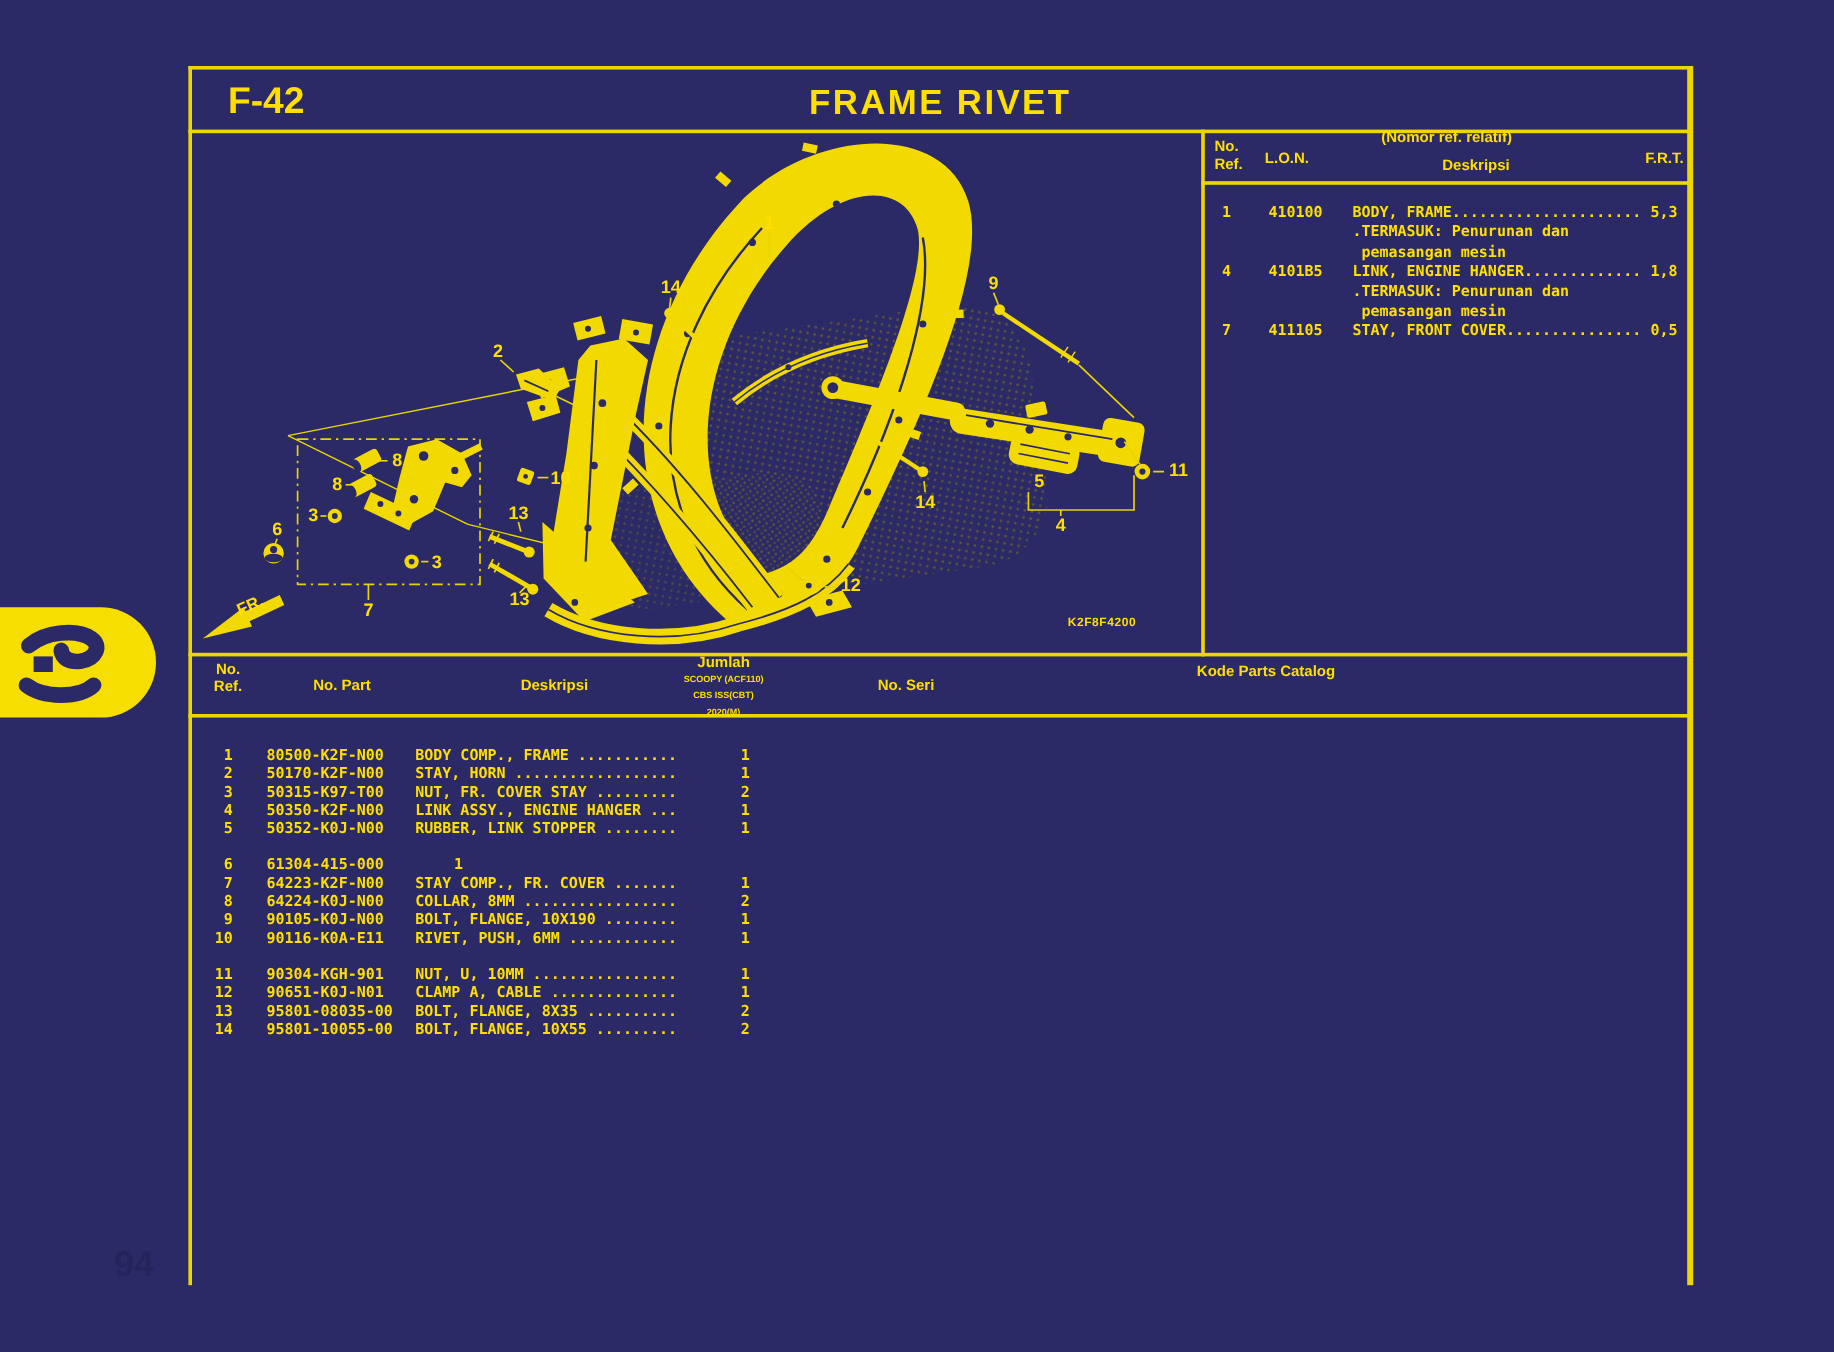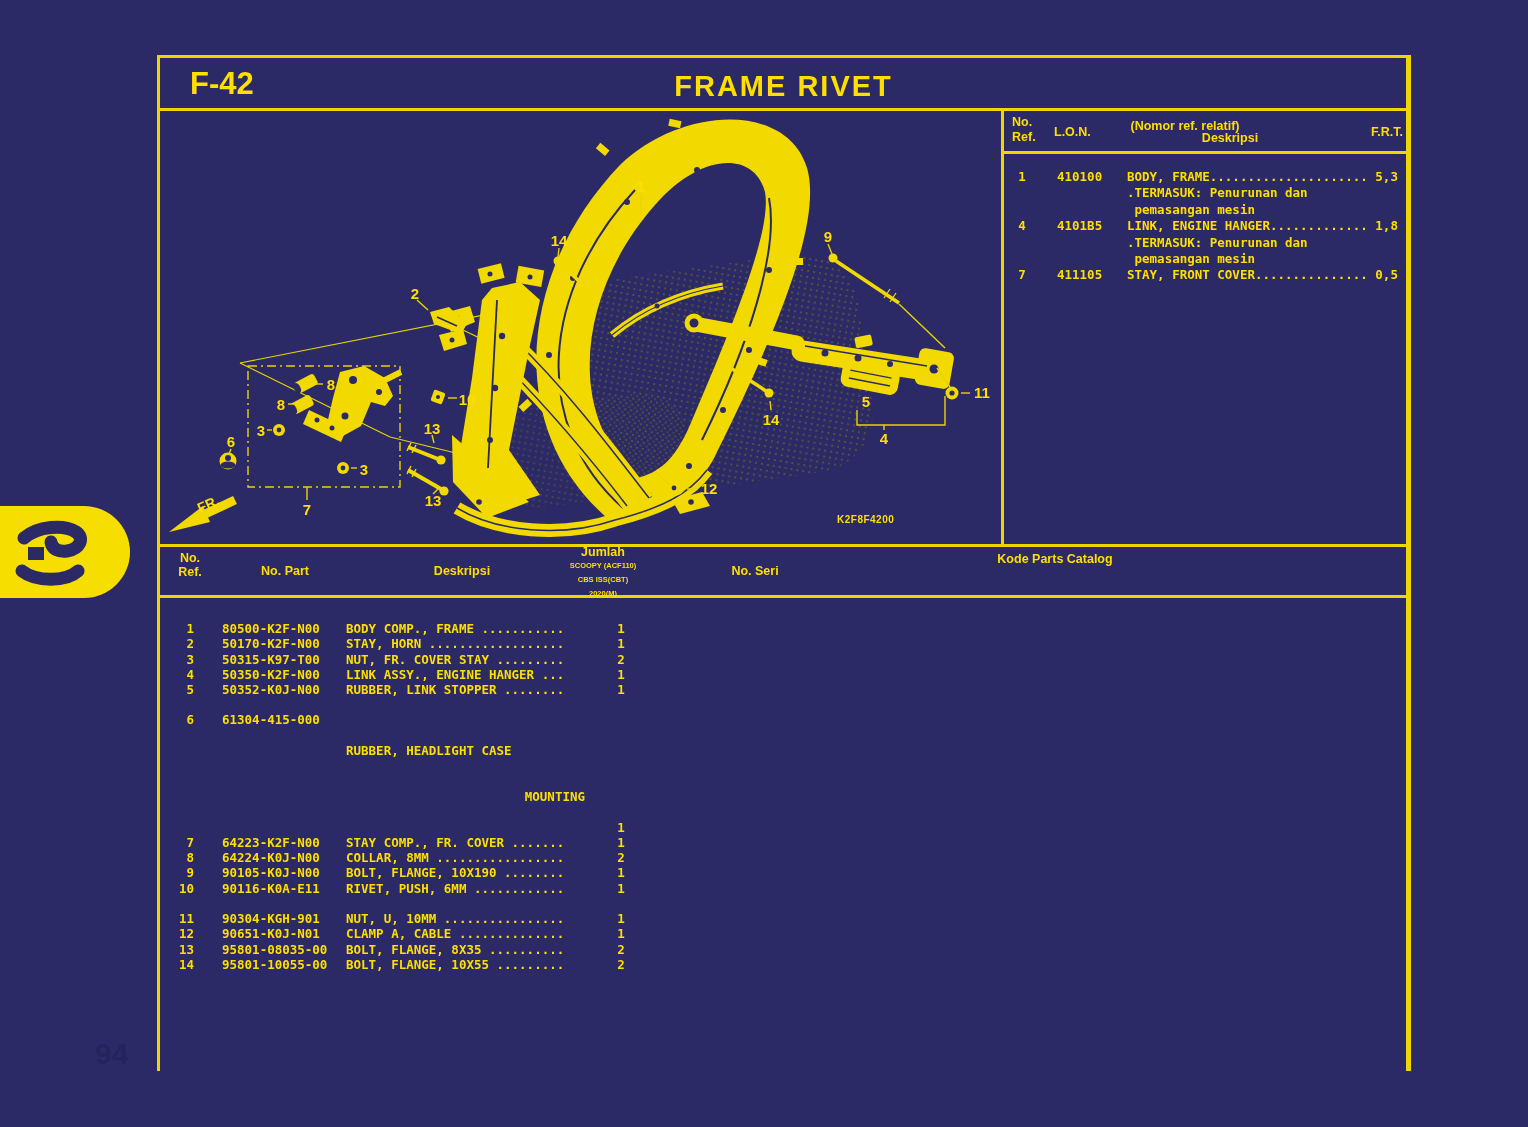--- a/index.html
+++ b/index.html
@@ -38,21 +38,21 @@
   .prow .c-part{margin-left:28px;width:124px;flex:none;}
   .prow .c-desc{width:239px;flex:none;white-space:pre;}
   .prow .c-qty{width:72px;text-align:center;flex:none;}
   .gap-top{margin-top:15px;}
   .prow.two-line{align-items:flex-end;}
   .desc-line2{text-align:right;}
 
   
   .diagram-wrap{position:absolute;left:157px;top:110px;width:846px;height:435px;}
   .co{position:absolute;transform:translate(-50%,-50%);font-size:15px;font-weight:bold;color:#ffdf00;}
-  .diagram-code{position:absolute;left:880px;top:513px;width:110px;
+  .diagram-code{position:absolute;left:880px;top:513px;width:110px;text-align:right;
     font-size:10px;font-weight:bold;letter-spacing:.5px;color:#ffdf00;}
   .fr-label{position:absolute;left:192px;top:494px;font-size:14px;font-weight:bold;color:#ffdf00;
     transform:rotate(-24deg);}
   .watermark{position:absolute;left:95px;top:1037px;font-size:30px;font-weight:bold;color:#242259;opacity:.85;}
 
   
   .badge{position:absolute;left:-34px;top:506px;width:164px;height:92px;background:#f6df00;
     border-radius:0 46px 46px 0;}
 </style>
 </head>
@@ -68,21 +68,21 @@
 <div class="yline" style="left:157px;top:595px;width:1253px;height:3px;"></div>
 
 <div class="page-code">F-42</div>
 <div class="page-title">FRAME RIVET</div>
 
 <div class="rt-h" style="left:1012px;top:115px;width:36px;text-align:left;">
   <div>No.</div>
   <div>Ref.</div>
 </div>
 <div class="rt-h" style="left:1054px;top:125px;">L.O.N.</div>
-<div class="rt-h" style="left:1110px;top:119px;width:150px;text-align:center;">(Nomor ref. relatif)</div>
+<div class="rt-h" style="left:1110px;top:107px;width:150px;text-align:right;">(Nomor ref. relatif)</div>
 <div class="rt-h" style="left:1150px;top:131px;width:160px;text-align:center;">Deskripsi</div>
 <div class="rt-h" style="left:1353px;top:125px;width:50px;text-align:right;">F.R.T.</div>
 
 <div class="rrows">
   <div class="rrow">
     <span class="r-no">1</span>
     <span class="r-lon">410100</span>
     <span class="r-desc">BODY, FRAME..................... 5,3
 .TERMASUK: Penurunan dan
  pemasangan mesin</span>
@@ -375,24 +375,20 @@
   </div>
   <div class="prow">
     <span class="c-no">5</span>
     <span class="c-part">50352-K0J-N00</span>
     <span class="c-desc">RUBBER, LINK STOPPER ........</span>
     <span class="c-qty">1</span>
   </div>
   <div class="prow two-line gap-top">
     <span class="c-no" style="align-self:flex-start;">6</span>
     <span class="c-part" style="align-self:flex-start;">61304-415-000</span>
-    <span class="c-desc">
-      <div>RUBBER, HEADLIGHT CASE</div>
-      <div class="desc-line2">MOUNTING</div>
-    </span>
     <span class="c-qty">1</span>
   </div>
   <div class="prow">
     <span class="c-no">7</span>
     <span class="c-part">64223-K2F-N00</span>
     <span class="c-desc">STAY COMP., FR. COVER .......</span>
     <span class="c-qty">1</span>
   </div>
   <div class="prow">
     <span class="c-no">8</span>

